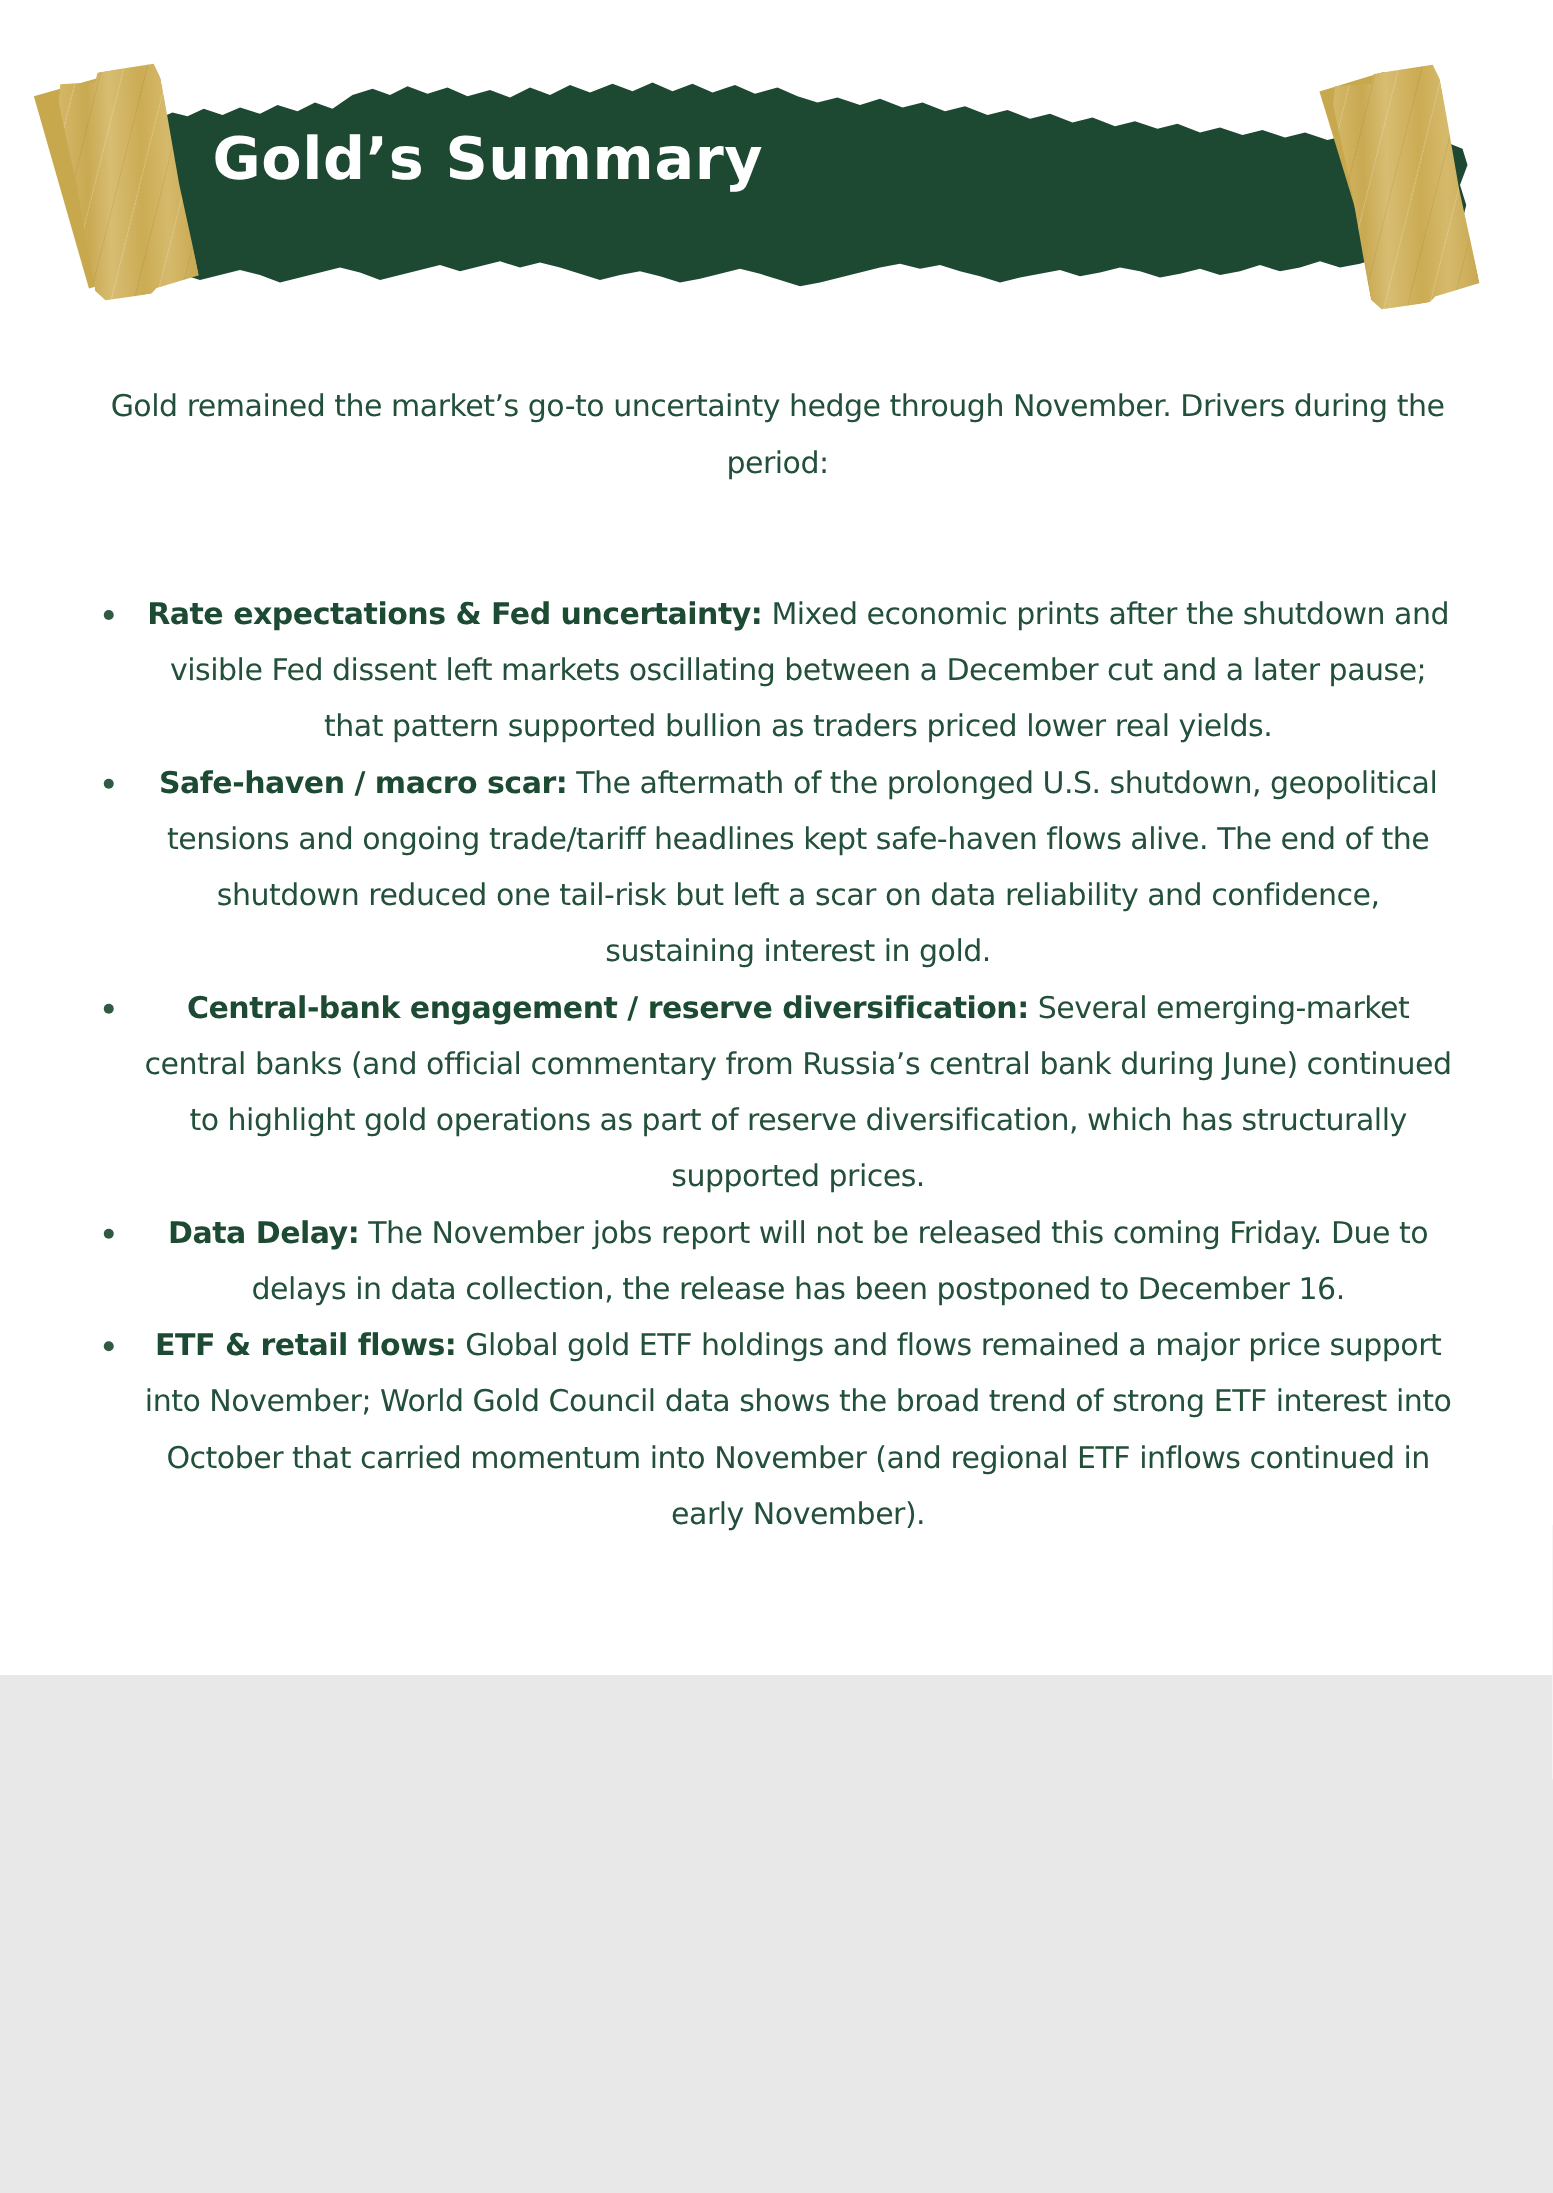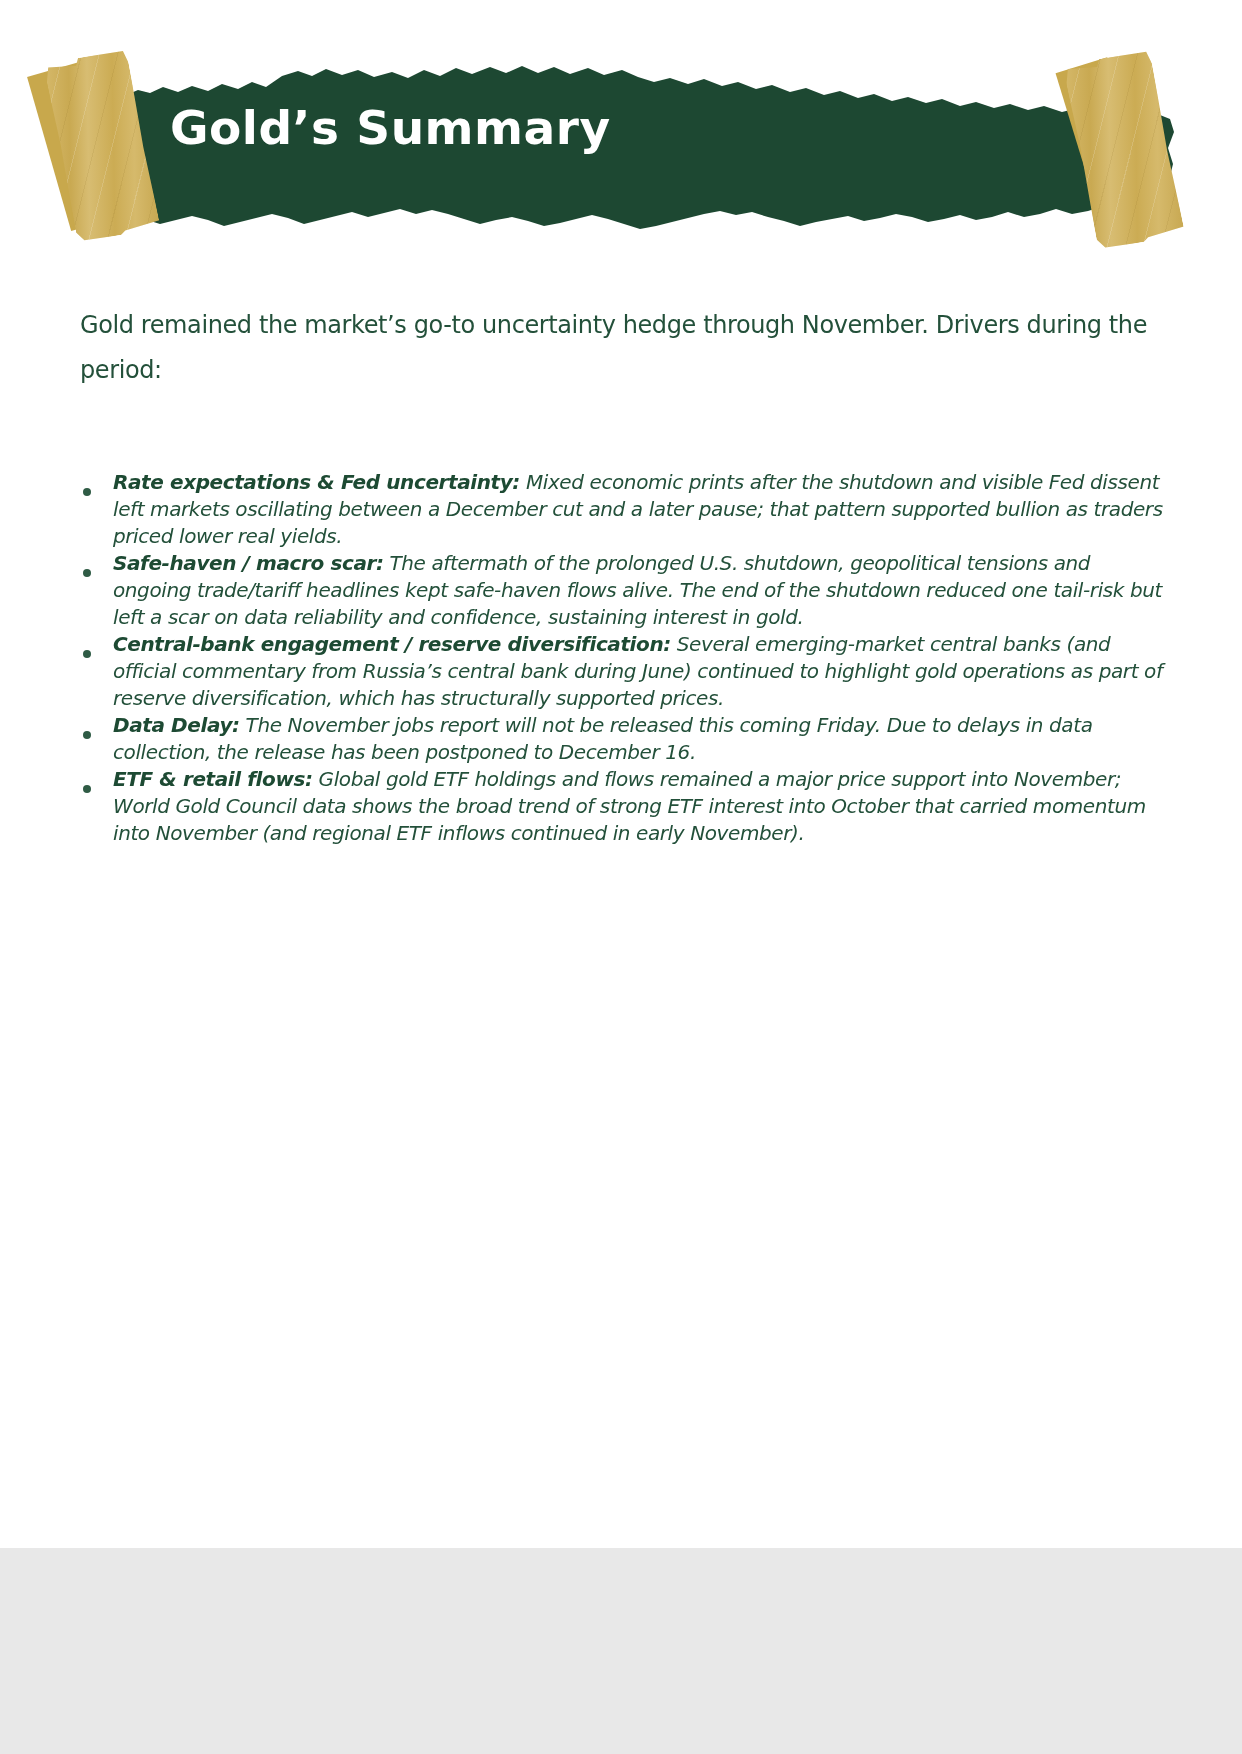--- a/index.html
+++ b/index.html
@@ -1,24 +1,25 @@
 <!DOCTYPE html>
 <html><head>
 <meta charset="utf-8">
 <style>
   html,body{margin:0;padding:0;}
   body{background:#e8e8e8;}
   .page{
     position:relative;
     width:1242px;
-    height:1548px;
+    height:1340px;
     margin:0 auto;
     background:#ffffff;
     overflow:hidden;
     font-family:"DejaVu Sans","Liberation Sans",sans-serif;
+    text-align:center;
   }
 
   
   .banner-svg{
     position:absolute;
     left:0; top:0;
     width:1242px; height:270px;
     display:block;
   }
   .page-title{
@@ -80,23 +81,22 @@
     line-height:45px;
   }
   .drivers{
     list-style:none;
     margin:76px 0 0 0;
     padding:0;
   }
   .drivers li{
     position:relative;
     padding-left:33px;
-    font-size:20px;
-    line-height:27px;
-    font-style:italic;
+    font-size:24px;
+    line-height:45px;
   }
   .drivers .marker{
     position:absolute;
     left:3px;
     top:19px;
     width:8px;
     height:8px;
     border-radius:50%;
     background:#2f5b45;
   }

